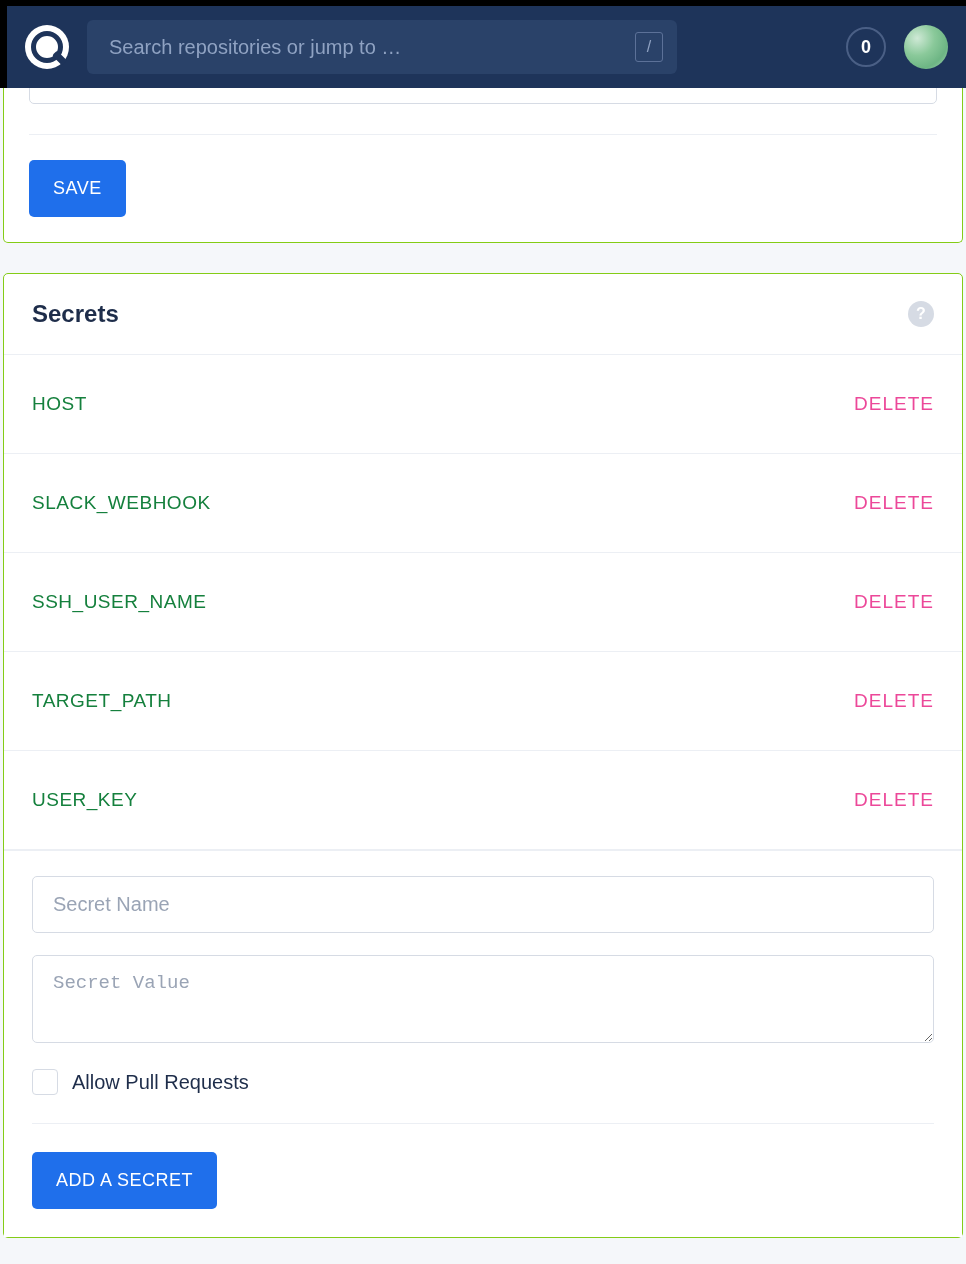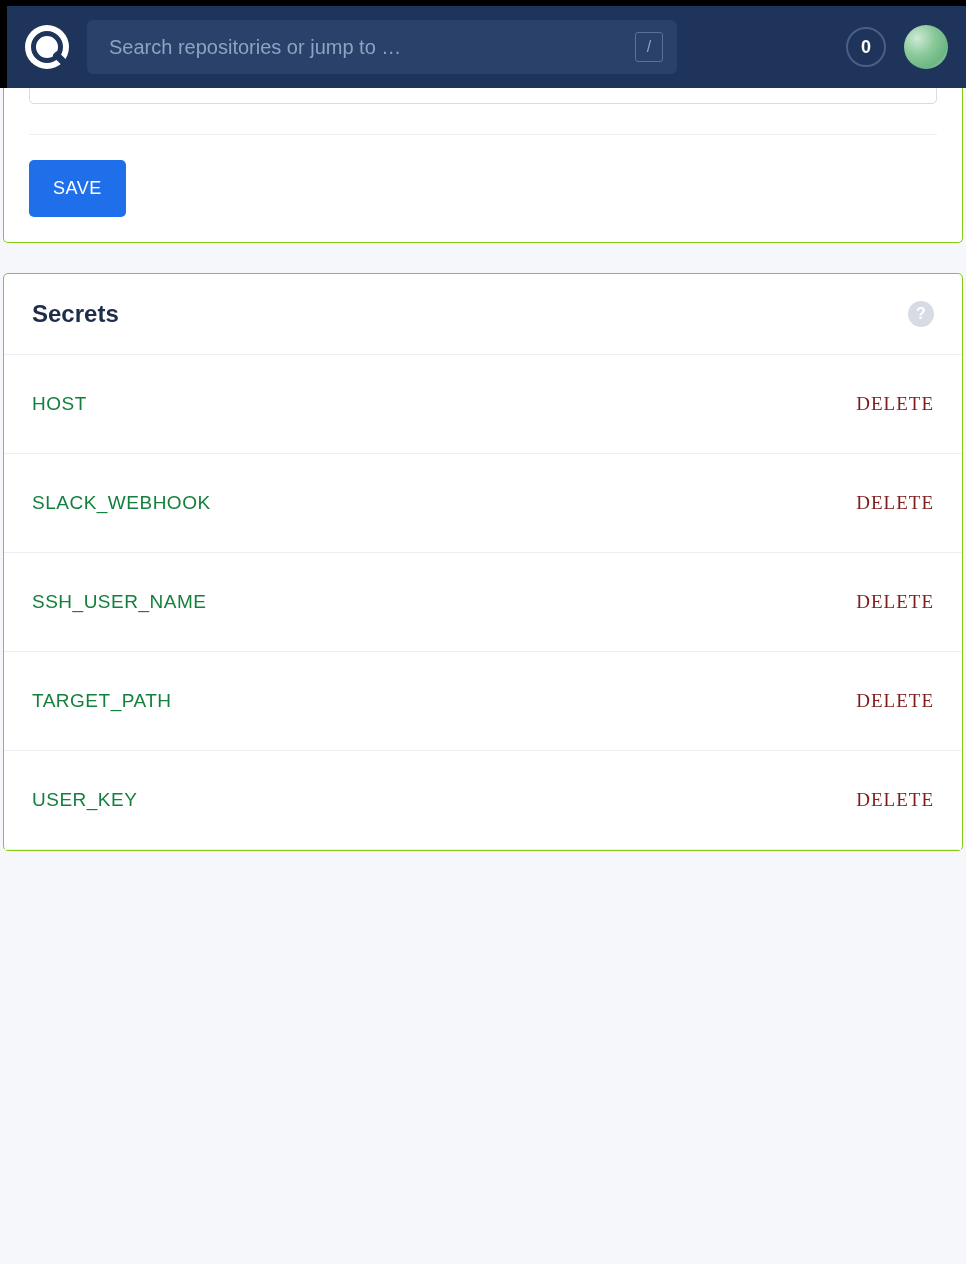--- a/index.html
+++ b/index.html
@@ -192,24 +192,23 @@
     }
     .secret-name {
       font-size: 19px;
       letter-spacing: 0.5px;
       color: #15803d;
       font-weight: 400;
     }
     .delete-link {
       font-size: 19px;
       letter-spacing: 1px;
-      color: #7f1d1d;
+      color: #ec4899;
       cursor: pointer;
       font-weight: 400;
-      font-family: Liberation Serif, serif;
     }
 
     .secret-form {
       padding: 25px 28px 28px;
       background: #fff;
       border-top: 1px solid #eceff4;
     }
     .form-input {
       width: 100%;
       border: 1px solid #d6dbe4;
@@ -308,15 +307,24 @@
         <div class="secret-row">
           <div class="secret-name">TARGET_PATH</div>
           <div class="delete-link">DELETE</div>
         </div>
         <div class="secret-row">
           <div class="secret-name">USER_KEY</div>
           <div class="delete-link">DELETE</div>
         </div>
       </div>
 
+    <div class="secret-form">
+      <input class="form-input" type="text" placeholder="Secret Name" style="">
+      <textarea class="form-textarea" placeholder="Secret Value" style=""></textarea>
+      <div class="checkbox-row">
+        <div class="checkbox"></div>
+        <div class="checkbox-label">Allow Pull Requests</div>
+      </div>
+      <button class="btn">ADD A SECRET</button>
+    </div>
   </div>
 
 </div>
 
 </body></html>

